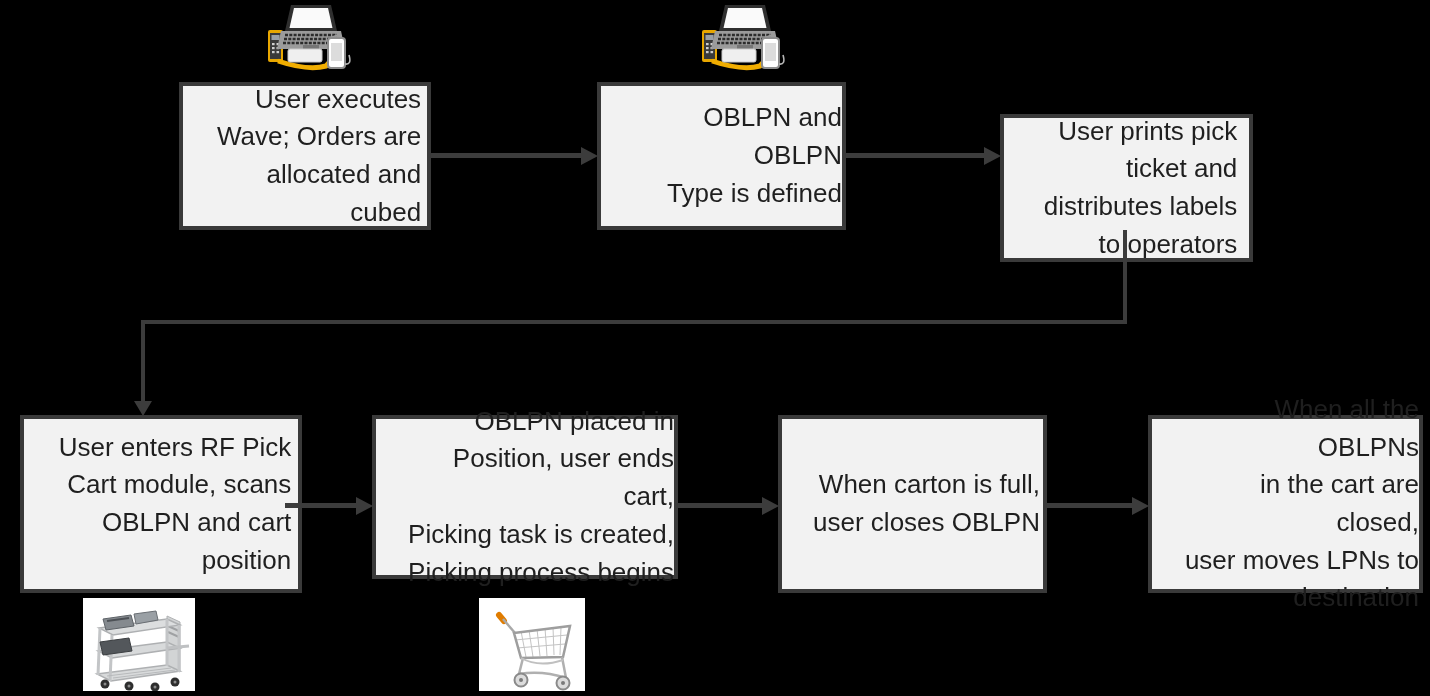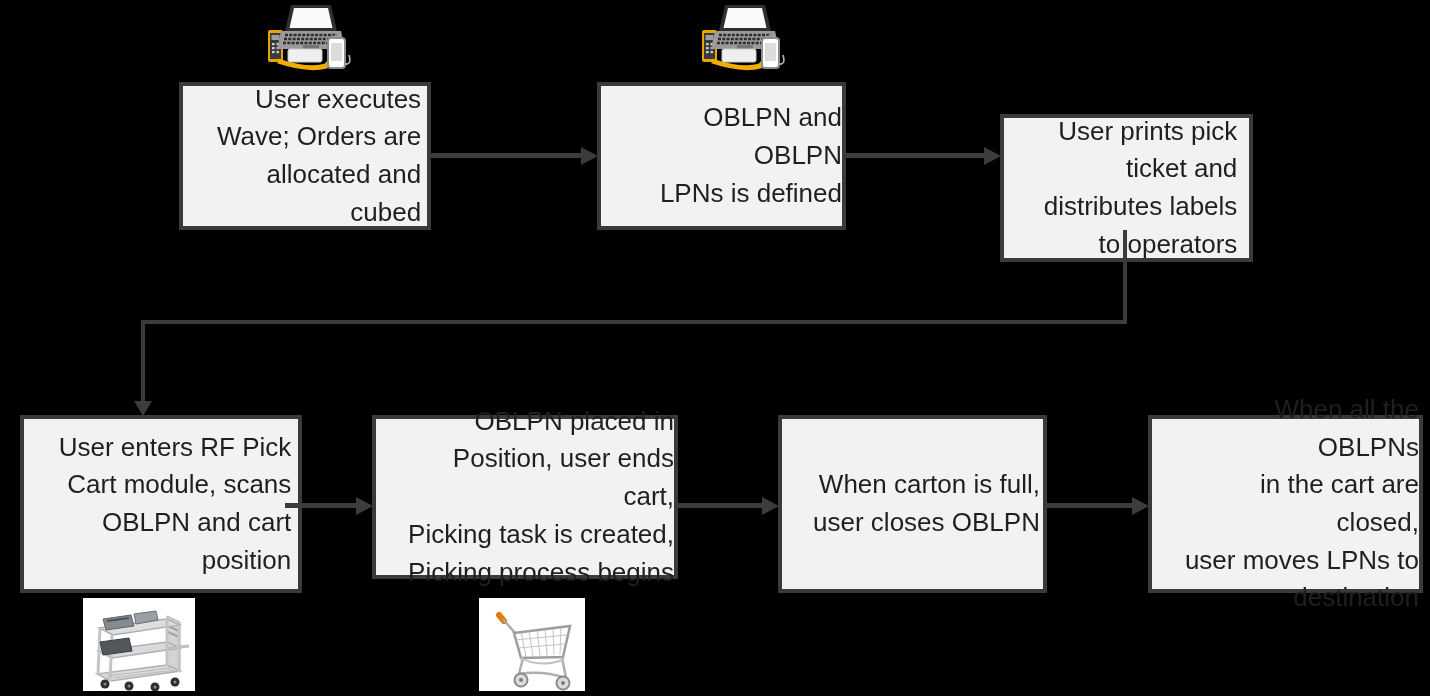--- a/index.html
+++ b/index.html
@@ -47,21 +47,21 @@
 </head>
 <body style="--background: #000000; --box_fill: #f2f2f2; --box_border: #3a3a3a; --arrow_color: #3c3c3c; --text_color: #1f1f1f; --accent_yellow: #f0ad00; --cart_handle_orange: #e07c00;">
 
 <div class="stage">
 
   <div class="node" id="n0">User executes
 Wave; Orders are
 allocated and
 cubed</div>
   <div class="node" id="n1">OBLPN and OBLPN
-LPNs is defined</div>
+Type is defined</div>
   <div class="node" id="n2">User prints pick
 ticket and
 distributes labels
 to operators</div>
 
   <div class="node" id="n3">User enters RF Pick
 Cart module, scans
 OBLPN and cart
 position</div>
   <div class="node" id="n4">OBLPN placed in

